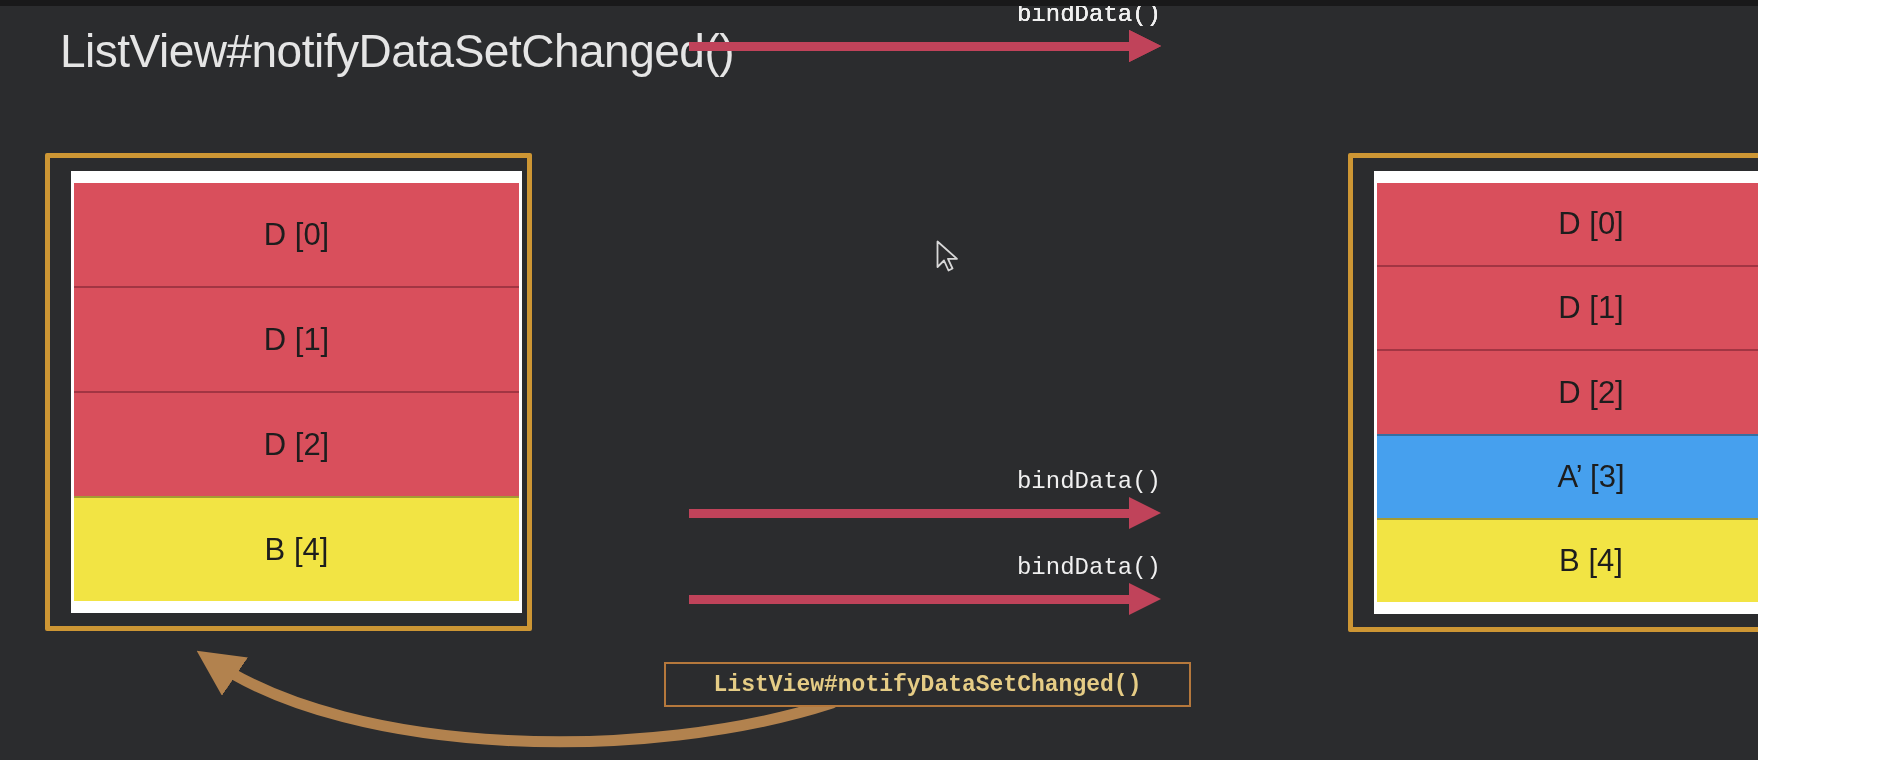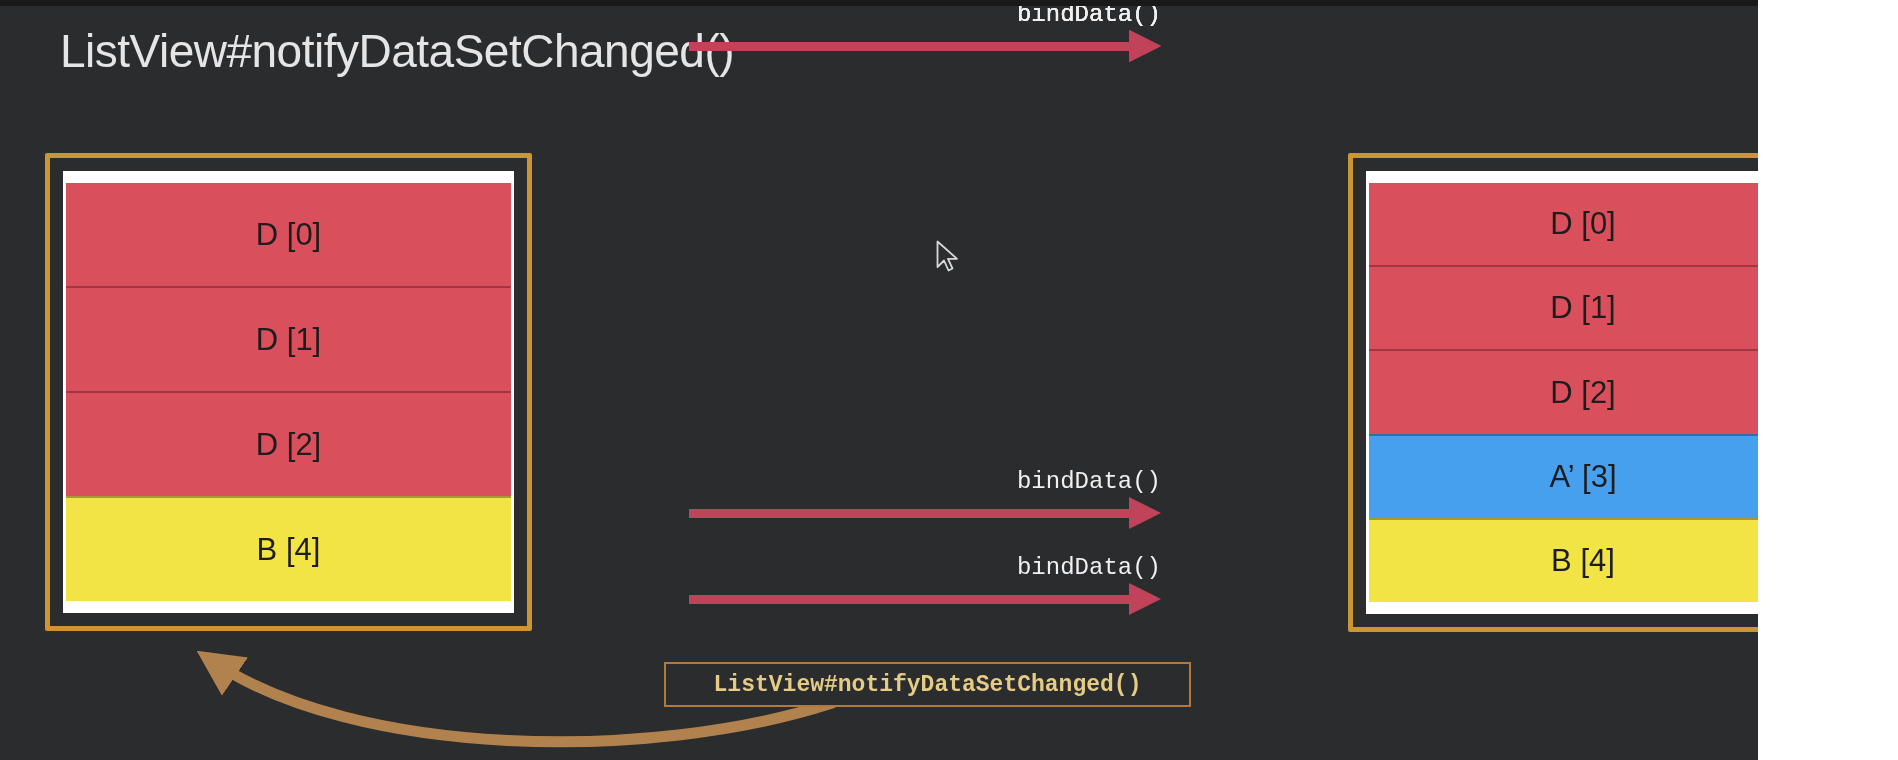--- a/index.html
+++ b/index.html
@@ -32,20 +32,21 @@
     z-index:2;
     border-radius:2px;
   }
   .panel-left  { left:45px;   top:153px; width:487px; height:478px; }
   .panel-right { left:1348px; top:153px; width:470px; height:479px; }
   .frame {
     width:100%; height:100%;
     background: var(--frame-white, #ffffff);
     padding:12px 3px;
     box-sizing:border-box;
+    margin-left:8px;
   }
   .rows { height:100%; display:flex; flex-direction:column; }
   .row {
     flex:1;
     display:flex; align-items:center; justify-content:center;
     font-size:31px;
     color: var(--row-text, #1d1d1d);
   }
 
   

